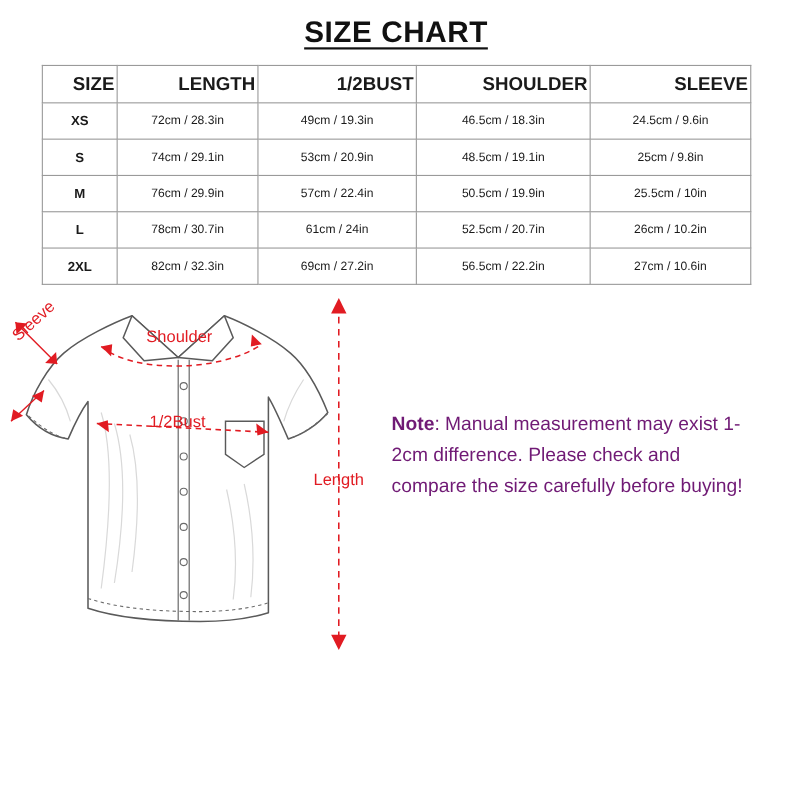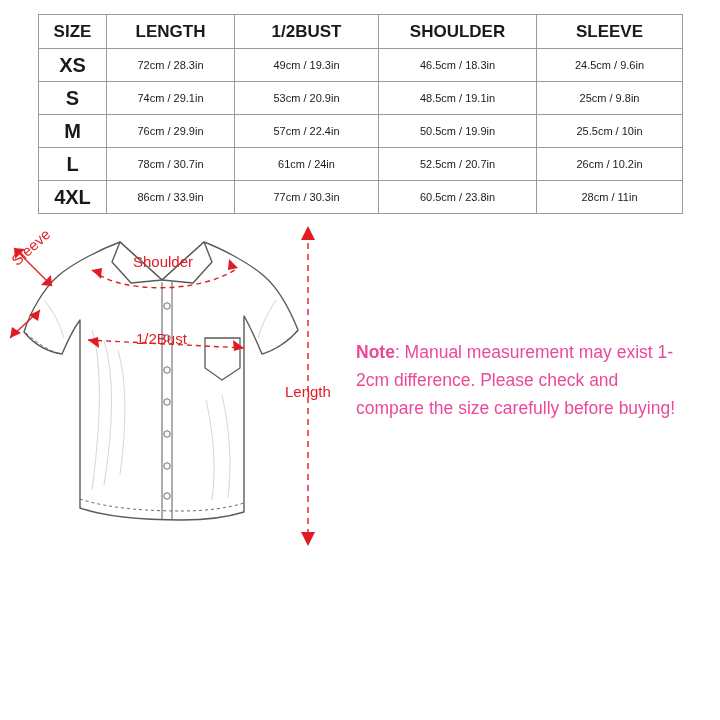--- a/index.html
+++ b/index.html
@@ -48,24 +48,25 @@
     vertical-align: middle;
     font-size: 11px;
     font-weight: normal;
     color: #1a1a1a;
     padding: 0 2px;
   }
   table.size-chart thead th {
     font-size: 17px;
     font-weight: bold;
     height: 33px;
+    text-align: right;
   }
   table.size-chart tbody td.sizecol {
     font-weight: bold;
-    font-size: 20px;
+    font-size: 12px;
   }
   col.c-size  { width: 68px; }
   col.c-len   { width: 128px; }
   col.c-bust  { width: 144px; }
   col.c-shoul { width: 158px; }
   col.c-slv   { width: 146px; }
 
   
   .lower {
     position: relative;
@@ -80,25 +81,25 @@
   }
   .shirt-svg {
     position: absolute;
     left: 0;
     top: 0;
   }
 
   .note {
     position: absolute;
     left: 356px;
-    top: 124px;
+    top: 112px;
     width: 330px;
     font-size: 17.5px;
     line-height: 1.6;
-    color: #ec4899;
+    color: #701a75;
   }
   .note b {
     font-weight: bold;
   }
 
   
   .ann {
     position: absolute;
     color: #e11b22;
     font-size: 15px;
@@ -121,20 +122,21 @@
   .ann.length {
     left: 285px;
     top: 163px;
   }
 </style>
 </head>
 <body>
 
 <div class="page">
 
+  <div class="title">SIZE CHART</div>
 
   <div class="table-wrap">
     <table class="size-chart">
       <colgroup>
         <col class="c-size">
         <col class="c-len">
         <col class="c-bust">
         <col class="c-shoul">
         <col class="c-slv">
       </colgroup>
@@ -170,25 +172,25 @@
           <td>25.5cm / 10in</td>
         </tr>
         <tr>
           <td class="sizecol">L</td>
           <td>78cm / 30.7in</td>
           <td>61cm / 24in</td>
           <td>52.5cm / 20.7in</td>
           <td>26cm / 10.2in</td>
         </tr>
         <tr>
-          <td class="sizecol">4XL</td>
-          <td>86cm / 33.9in</td>
-          <td>77cm / 30.3in</td>
-          <td>60.5cm / 23.8in</td>
-          <td>28cm / 11in</td>
+          <td class="sizecol">2XL</td>
+          <td>82cm / 32.3in</td>
+          <td>69cm / 27.2in</td>
+          <td>56.5cm / 22.2in</td>
+          <td>27cm / 10.6in</td>
         </tr>
       </tbody>
     </table>
   </div>
 
   <div class="lower">
 
     <div class="shirt-area">
       <svg class="shirt-svg" width="345" height="350" viewBox="0 0 345 350">
 

